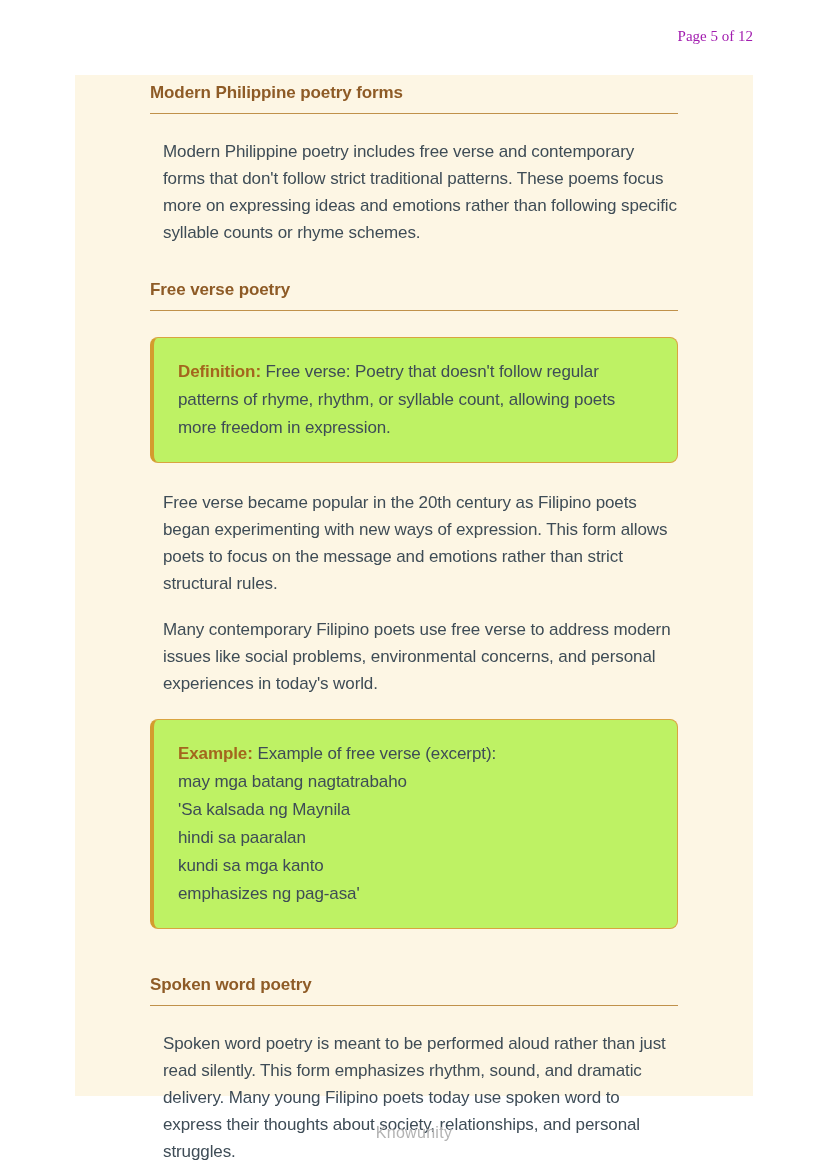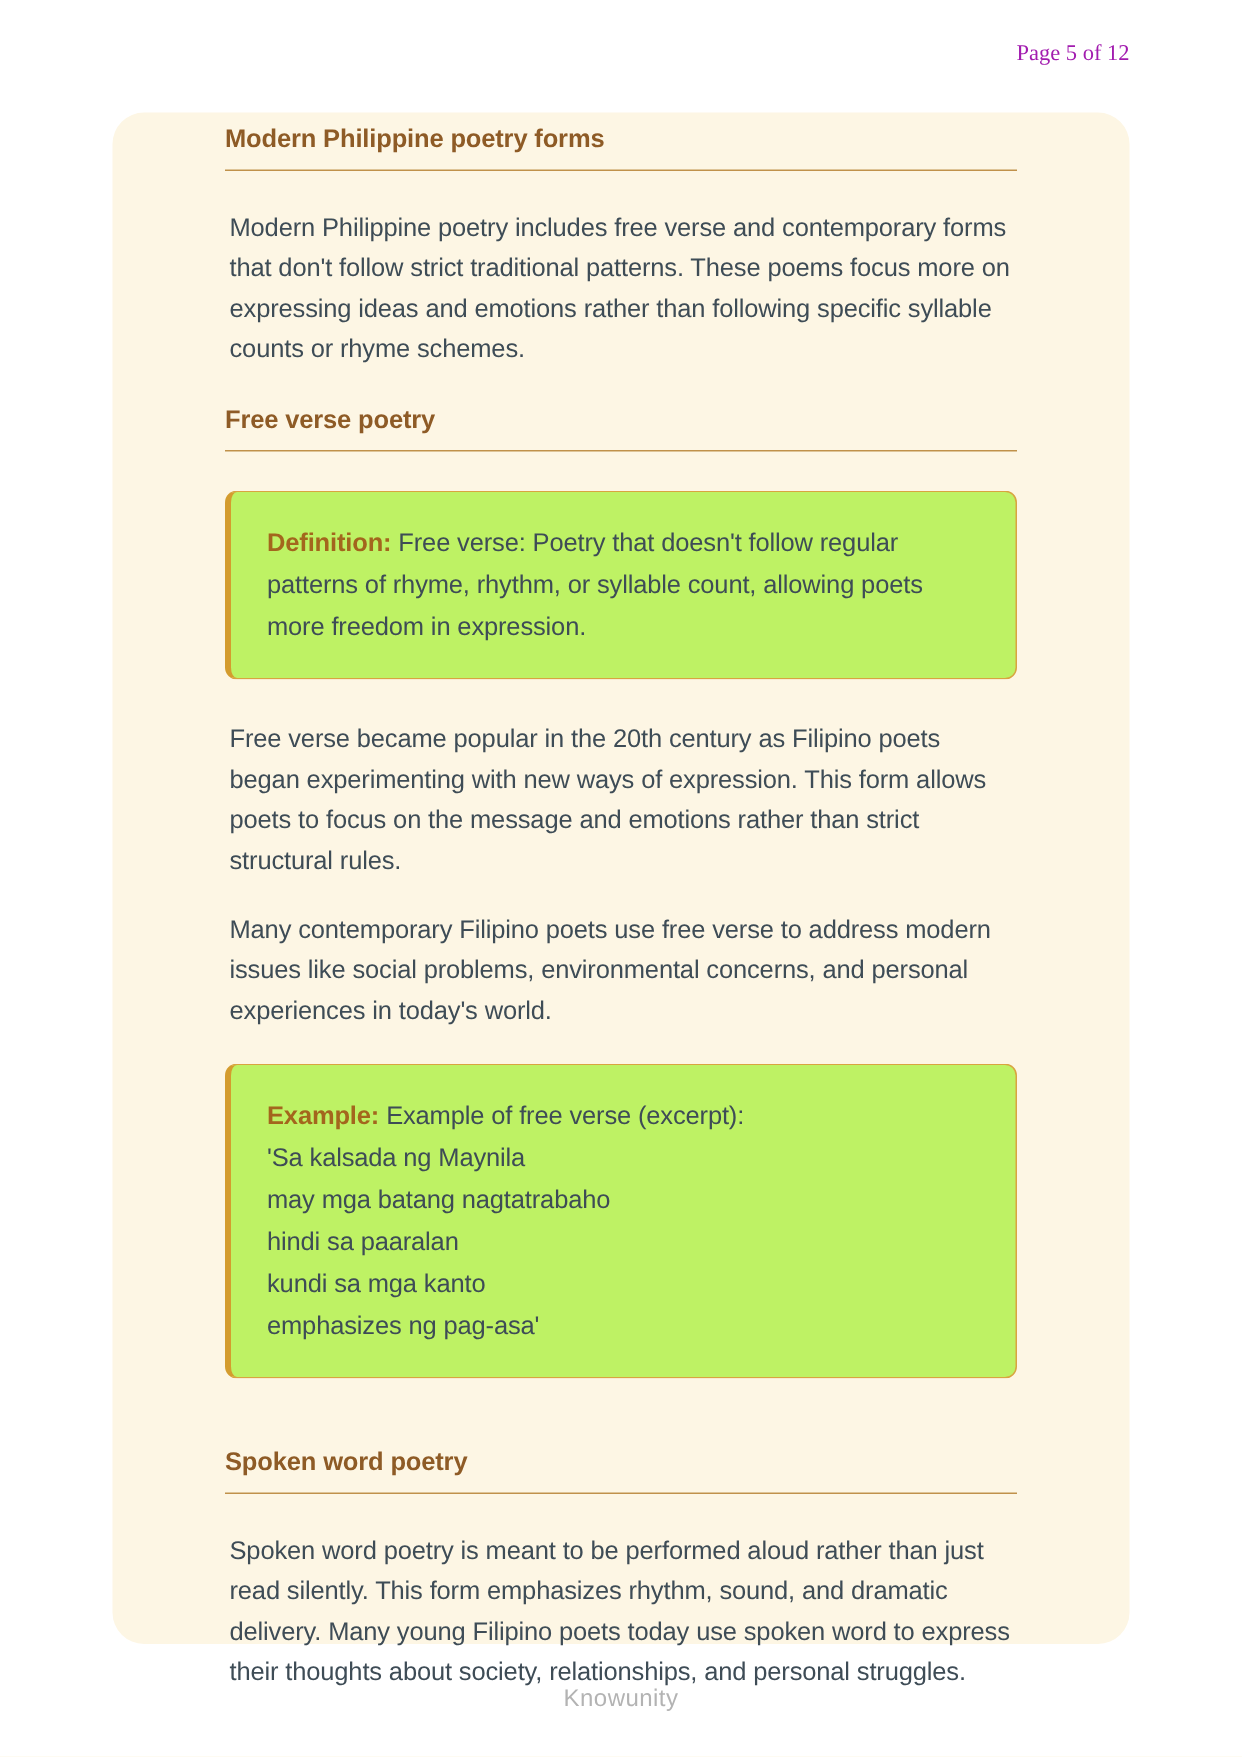--- a/index.html
+++ b/index.html
@@ -21,39 +21,38 @@
     color: #a21caf;
   }
   .card {
     position: absolute;
     left: 75px;
     top: 75px;
     width: 678px;
     height: 1021px;
     background: #fdf6e4;
     padding: 6px 75px 8px 75px;
-    border-radius: 21px;
   }
   h2.section-heading {
     margin: 0;
     font-size: 17px;
     line-height: 24px;
     font-weight: bold;
     color: #8e5b26;
     letter-spacing: -0.1px;
   }
-  h2.mt2 { margin-top: 22px; }
+  h2.mt2 { margin-top: 32px; }
   h2.mt3 { margin-top: 44px; }
   hr.heading-rule {
     border: none;
     border-top: 1.5px solid #c0914a;
     margin: 8px 0 0 0;
   }
   p.body-par {
-    margin: 24px 0 0 3px;
+    margin: 24px 0 0 13px;
     font-size: 17px;
     line-height: 27px;
     color: #3e4c56;
     letter-spacing: -0.1px;
   }
   p.body-par.mt26 { margin-top: 26px; }
   p.body-par.mt19 { margin-top: 19px; }
   .callout {
     margin-top: 26px;
     background: #bef264;
@@ -103,22 +102,22 @@
   </div>
 
   <p class="body-par mt26">Free verse became popular in the 20th century as Filipino poets began experimenting with new ways of expression. This form allows poets to focus on the message and emotions rather than strict structural rules.</p>
   <p class="body-par mt19">Many contemporary Filipino poets use free verse to address modern issues like social problems, environmental concerns, and personal experiences in today's world.</p>
 
   <div class="callout example">
     <div>
       <span class="callout-label">Example:</span>
       <span>Example of free verse (excerpt):</span>
     </div>
+    <div>may mga batang nagtatrabaho</div>
     <div>'Sa kalsada ng Maynila</div>
-    <div>may mga batang nagtatrabaho</div>
     <div>hindi sa paaralan</div>
     <div>kundi sa mga kanto</div>
     <div>emphasizes ng pag-asa'</div>
   </div>
 
   <h2 class="section-heading mt3">Spoken word poetry</h2>
   <hr class="heading-rule">
   <p class="body-par">Spoken word poetry is meant to be performed aloud rather than just read silently. This form emphasizes rhythm, sound, and dramatic delivery. Many young Filipino poets today use spoken word to express their thoughts about society, relationships, and personal struggles.</p>
 
 </div>

